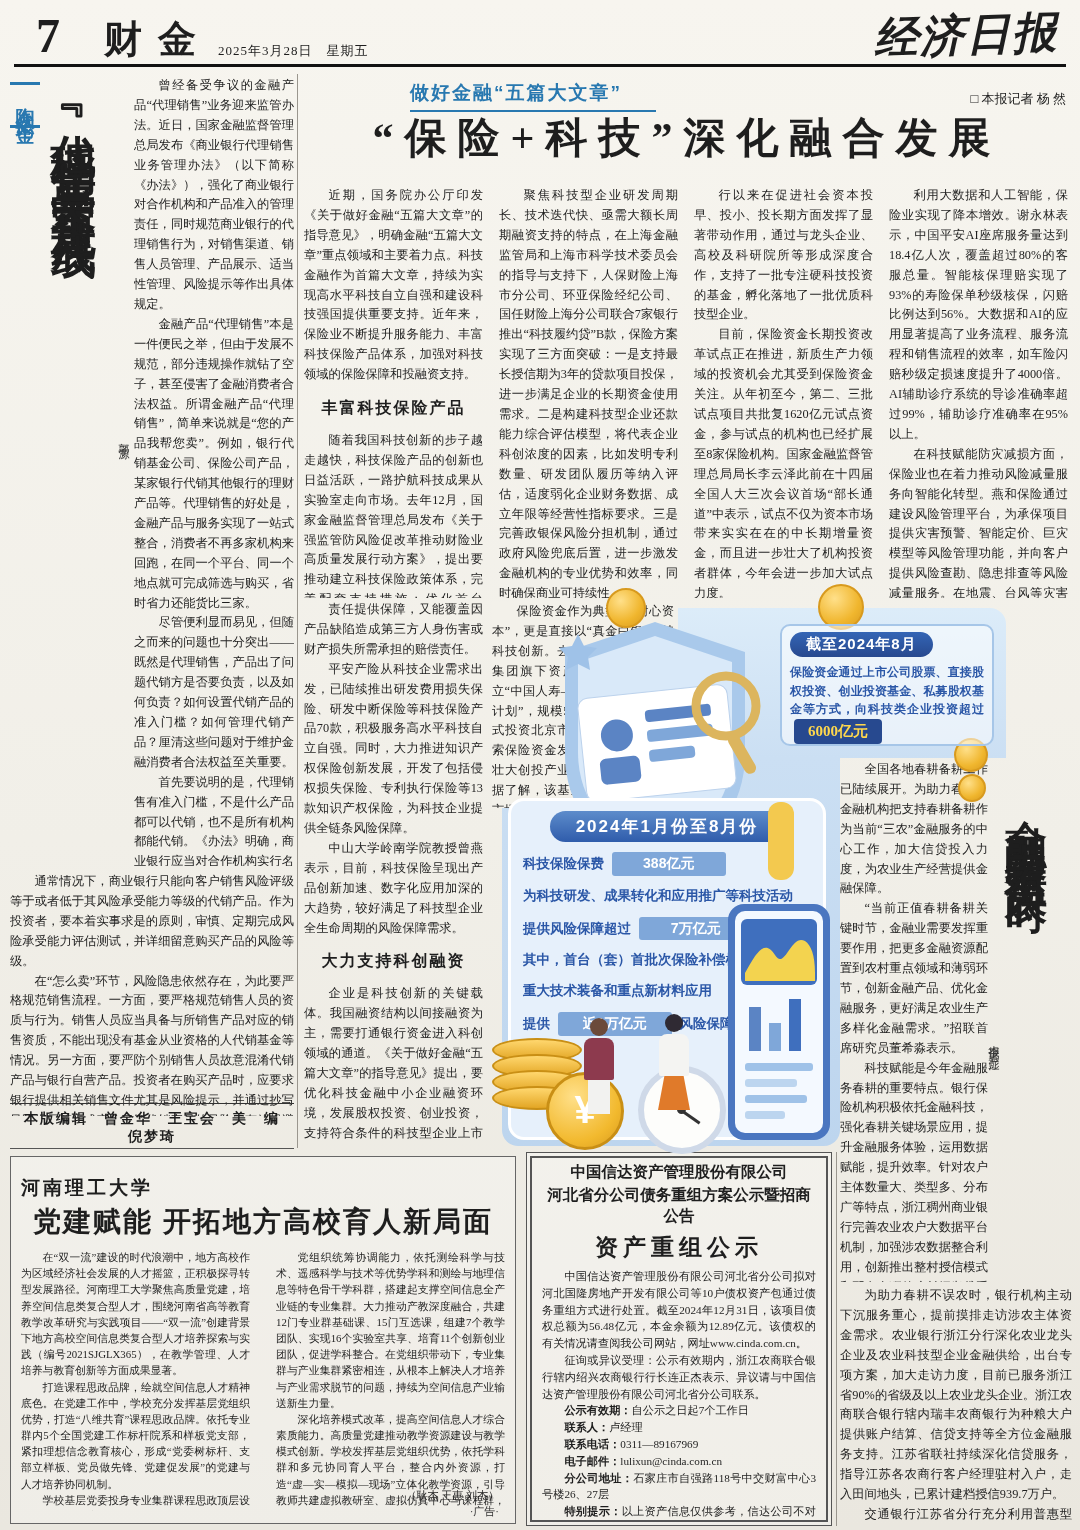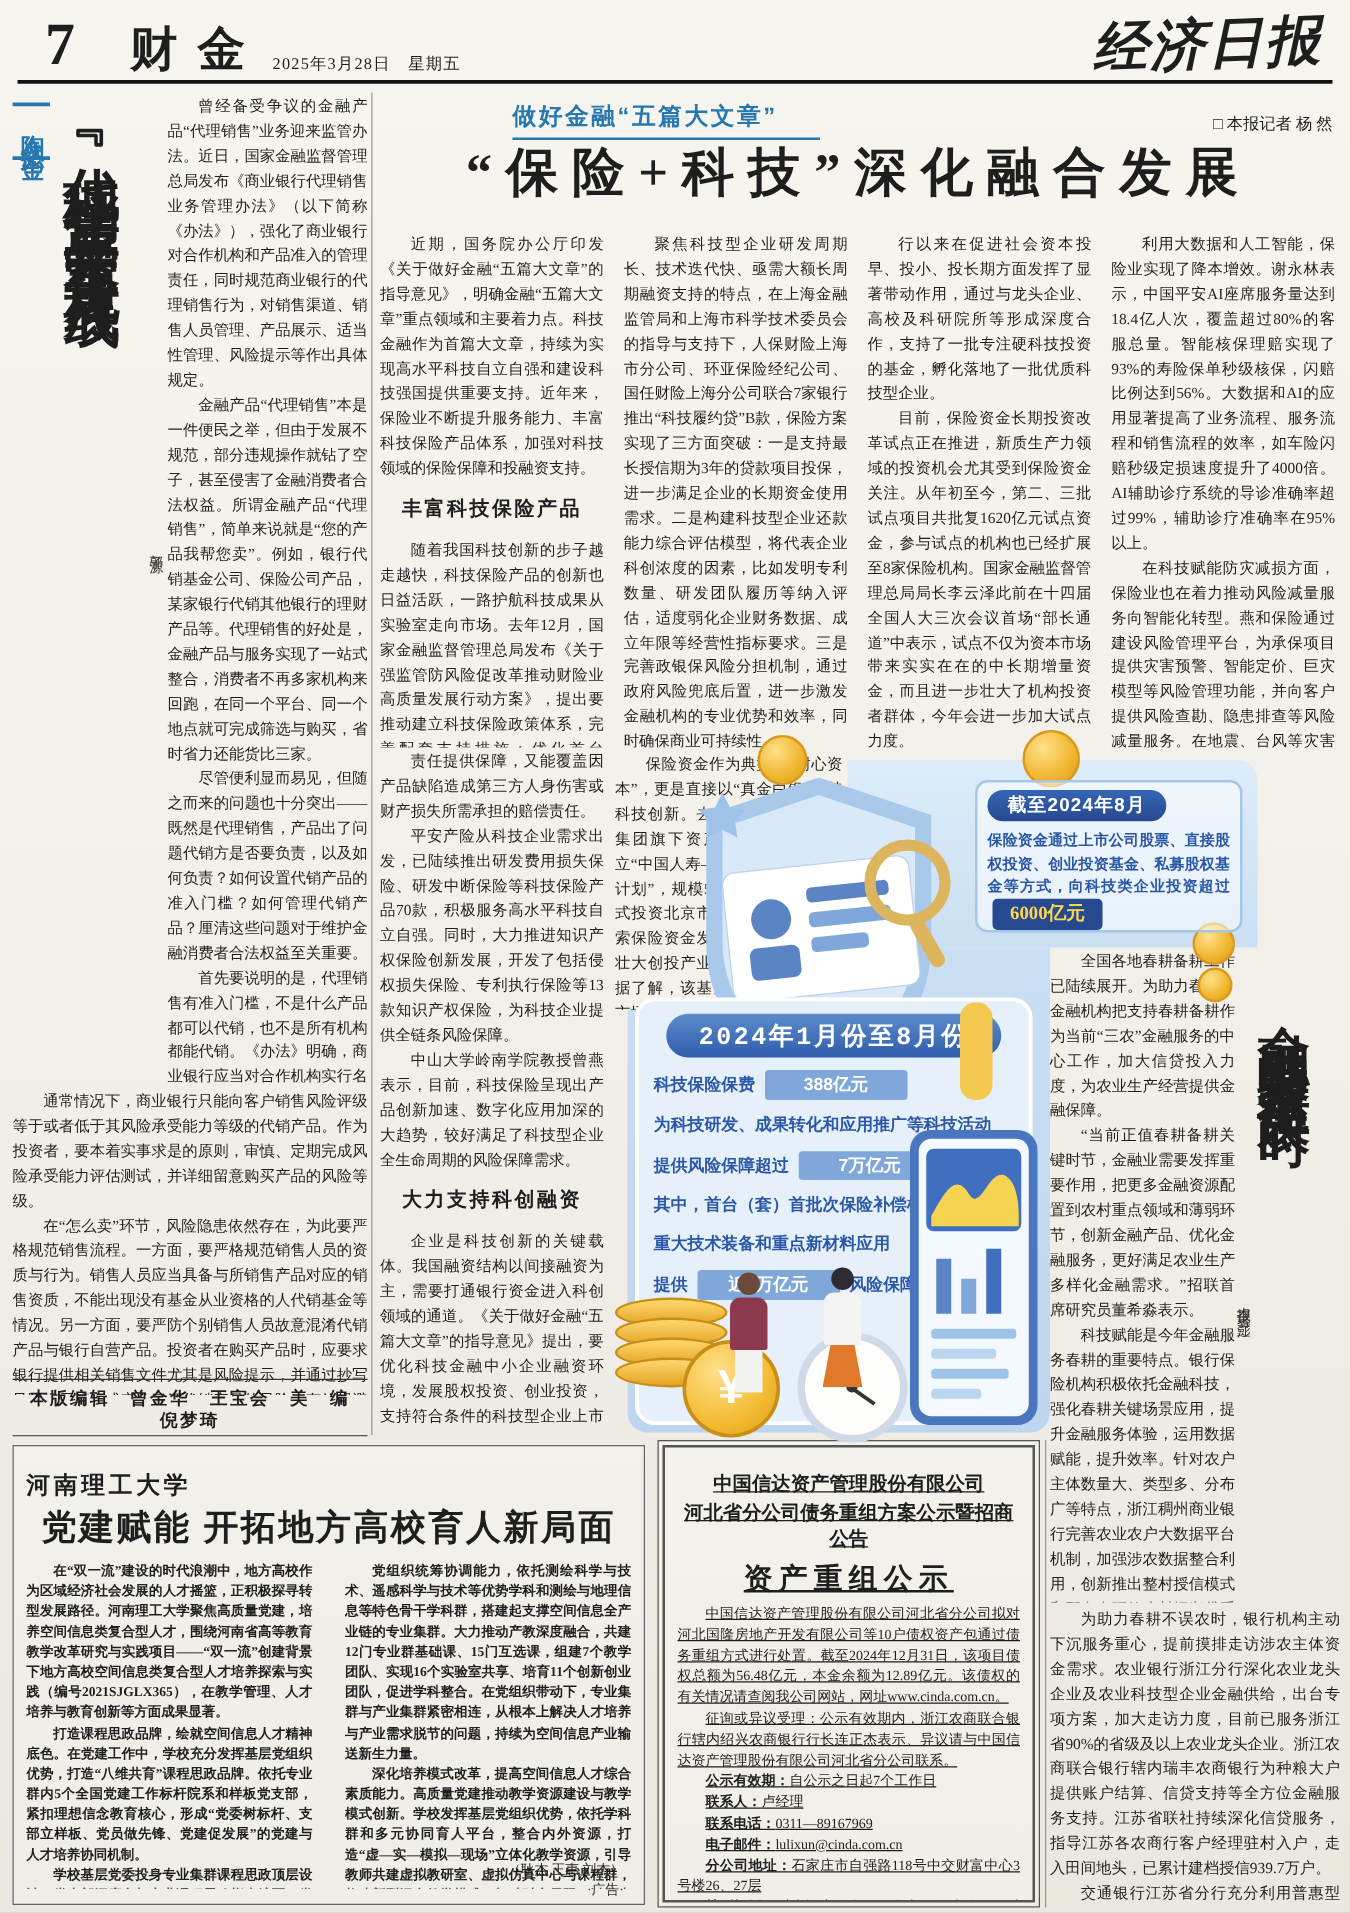--- a/index.html
+++ b/index.html
@@ -52,22 +52,22 @@
   .ig-top-panel{position:absolute;left:292px;top:26px;width:214px;height:122px;z-index:6;
     background:rgba(255,255,255,.55);border:2px solid #a6c6e8;border-radius:10px;padding:6px 8px;box-sizing:border-box;}
   .ig-pill{display:inline-block;background:linear-gradient(180deg,#3465b5,#27498f);color:#fff;font-weight:bold;
     font-size:15px;padding:3px 16px;border-radius:16px;letter-spacing:1px;font-family:"Liberation Sans",sans-serif;}
   .ig-top-text{margin-top:6px;font-size:12px;line-height:1.55;color:#2b57a7;font-weight:bold;text-align:justify;}
   .ig-value-big{display:inline-block;background:#27498f;color:#ffd84d;font-size:15px;font-weight:bold;
     padding:1px 14px;border-radius:4px;margin-left:4px;}
   .ig-bottom-panel{position:absolute;left:20px;top:200px;width:318px;height:342px;z-index:4;
     background:#e6f0fb;border:3px solid #fff;border-radius:16px;padding:10px 12px;box-sizing:border-box;}
   .ig-pill2{display:block;width:fit-content;margin:0 auto;background:linear-gradient(180deg,#5d8ccb,#2f5cab);
-    color:#fff;font-weight:bold;font-size:20px;padding:4px 26px;border-radius:20px;letter-spacing:2px;
-    font-family:Liberation Mono, monospace;}
+    color:#fff;font-weight:bold;font-size:17px;padding:4px 26px;border-radius:20px;letter-spacing:2px;
+    font-family:Liberation Sans, sans-serif;}
   .ig-row{margin-top:10px;font-size:13.5px;font-weight:bold;color:#2b57a7;line-height:1.55;
     font-family:"Liberation Sans",sans-serif;}
   .ig-valuebox{display:inline-block;background:#7fa7d9;color:#fff;padding:1px 14px;border-radius:3px;
     font-size:14px;font-weight:bold;margin:0 4px;min-width:86px;text-align:center;}
   .ybar{position:absolute;left:280px;top:204px;width:26px;height:78px;background:#f3c94f;border-radius:12px;z-index:5;}
   .coin{position:absolute;border-radius:50%;z-index:5;border:2px solid #d89a1e;
     background:radial-gradient(circle at 35% 30%,#ffe08a,#f0b62e 60%,#d89a1e);}
   .coin-stack{position:absolute;left:4px;top:448px;z-index:5;}
   .coin-stack div{width:86px;height:20px;border-radius:50%;background:linear-gradient(180deg,#ffd76e,#e3a625);
     border:2px solid #c98f15;margin-top:-8px;}
@@ -91,28 +91,28 @@
   .spring-byline{position:absolute;left:986px;top:1036px;writing-mode:vertical-rl;font-size:11px;color:#333;letter-spacing:2px;}
   .spring-headline{position:absolute;left:998px;top:786px;height:490px;margin:0;writing-mode:vertical-rl;
     font-size:42px;font-weight:900;letter-spacing:8px;}
   .spring-bottom{position:absolute;left:840px;top:1286px;width:232px;height:238px;}
   
   .uni-box{position:absolute;left:10px;top:1156px;width:506px;height:368px;border:1px solid #666;
     padding:6px 10px;box-sizing:border-box;background:rgba(255,255,255,.25);}
   .uni-kicker{font-size:19px;font-weight:bold;letter-spacing:3px;font-family:"Liberation Sans",sans-serif;margin-top:12px;}
   .uni-headline{margin:2px 0 8px;text-align:center;font-size:28px;font-weight:900;letter-spacing:2px;
     font-family:"Liberation Sans",sans-serif;}
-  .uni-cols{display:flex;gap:26px;height:262px;overflow:hidden;font-weight:bold;}
+  .uni-cols{display:flex;gap:26px;height:262px;overflow:hidden;}
   .uni-col{width:236px;font-size:10.8px;line-height:1.5;text-align:justify;overflow:hidden;}
   .uni-sign{position:absolute;right:16px;bottom:20px;font-size:11px;}
   .uni-ad{position:absolute;right:16px;bottom:4px;font-size:11px;color:#333;}
   
   .notice-box{position:absolute;left:526px;top:1152px;width:306px;height:374px;border:1px solid #555;
     padding:3px;box-sizing:border-box;background:rgba(255,255,255,.3);}
-  .notice-inner{height:100%;box-sizing:border-box;border:2px solid #555;padding:17px 10px;overflow:hidden;text-decoration:underline;}
+  .notice-inner{height:100%;box-sizing:border-box;border:2px solid #555;padding:2px 10px;overflow:hidden;}
   .notice-t1,.notice-t2{font-size:15.5px;font-weight:bold;text-align:center;margin:2px 0;
     font-family:"Liberation Sans",sans-serif;}
   .notice-t3{font-size:23px;font-weight:900;text-align:center;margin:5px 0;letter-spacing:5px;}
   .notice-body{font-size:11.2px;line-height:1.5;text-align:justify;}
   .detail{margin:0;text-indent:2em;}
   .detail b{font-family:"Liberation Sans",sans-serif;}
 </style>
 </head>
 <body>
 

